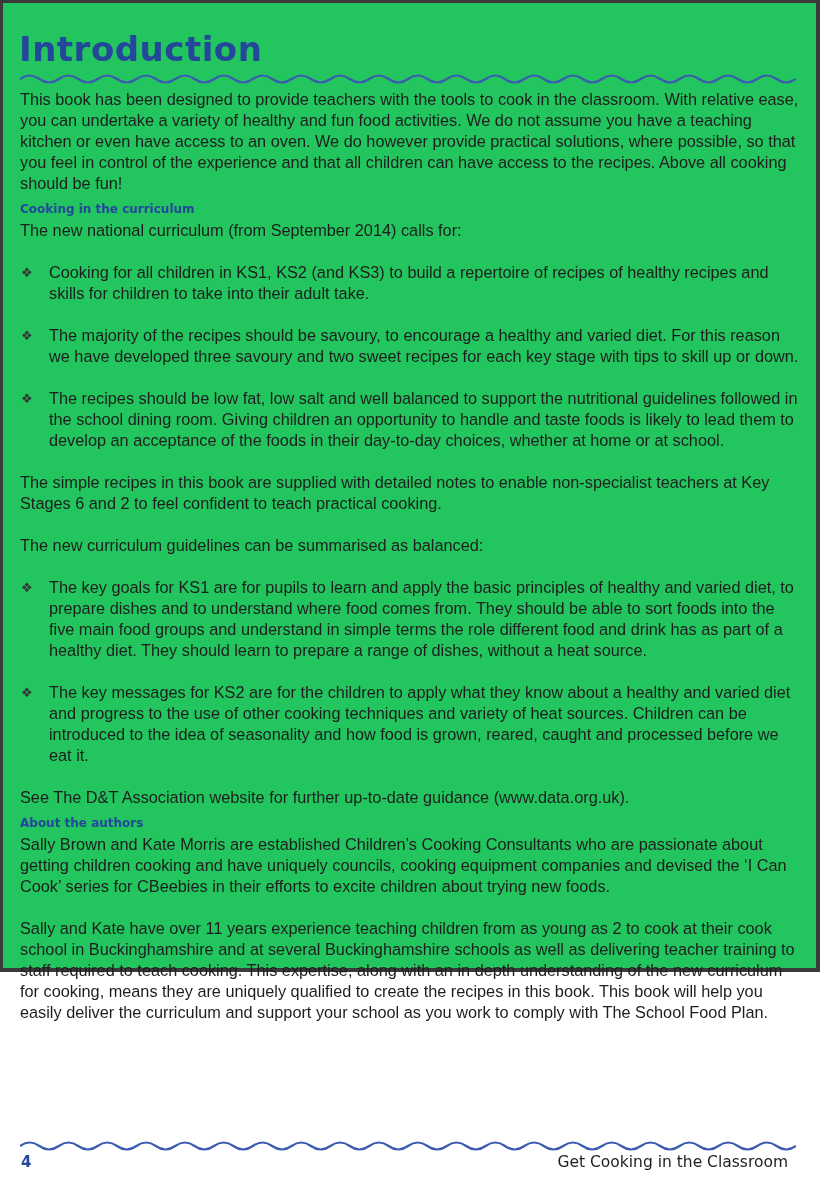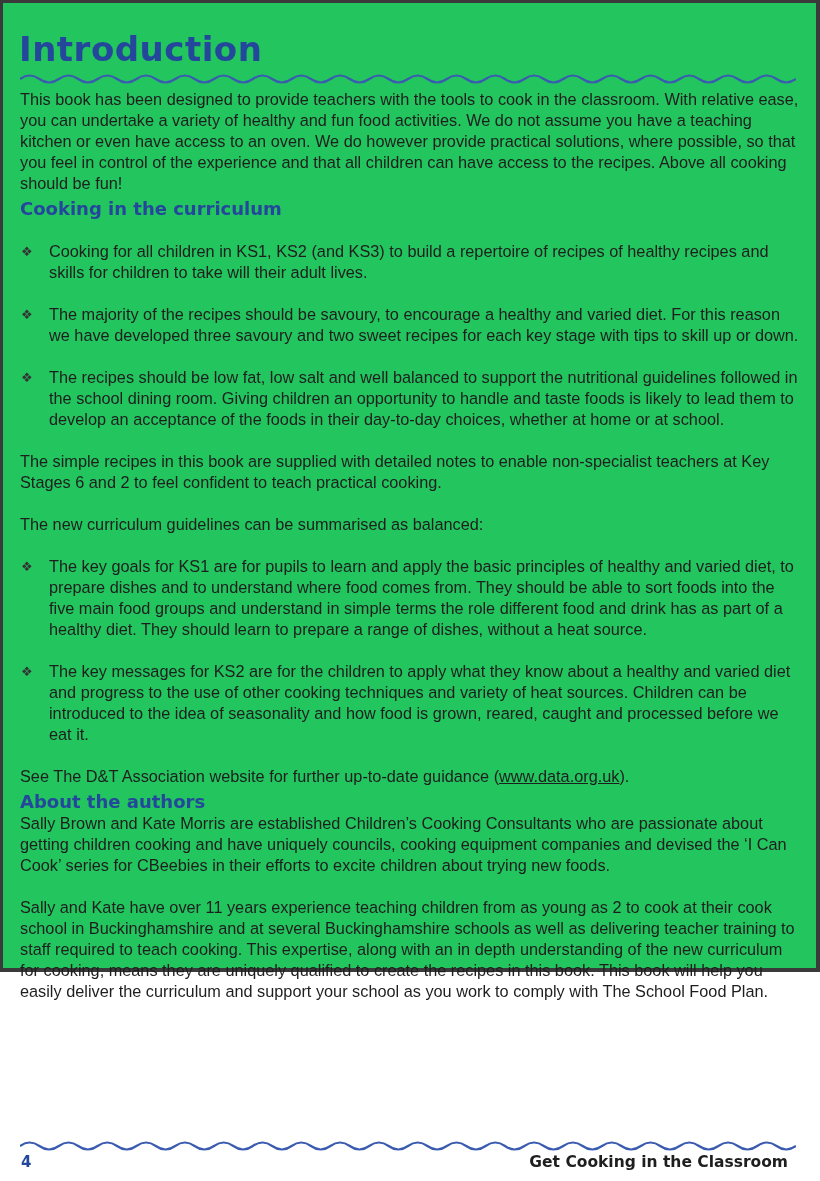--- a/index.html
+++ b/index.html
@@ -16,61 +16,62 @@
   }
   .wave { position: absolute; left: 17px; width: 776px; height: 12px; }
   .wave-top { top: 70px; }
   .wave-bottom { top: 1137px; }
   .content {
     position: absolute; left: 17px; top: 86px; width: 780px;
     font-family: "Liberation Sans", sans-serif; font-size: 16.3px; line-height: 21px; color: #1e1e1e;
   }
   .content p { margin: 0; }
   .h2 {
-    font-family: "DejaVu Sans", sans-serif; font-weight: bold; font-size: 18px;
+    font-family: "DejaVu Sans", sans-serif; font-weight: bold; font-size: 12px;
     color: #24479c; line-height: 22px; margin: 4px 0 0 0;
   }
   .gap { height: 21px; }
   ul.bullets { list-style: none; margin: 0; padding: 0; }
   ul.bullets li { position: relative; padding-left: 29px; }
   ul.bullets li .bullet {
     position: absolute; left: 1px; top: 0; font-family: "DejaVu Sans", sans-serif;
     font-size: 13px; color: #333;
   }
-  a.link { color: #1e1e1e; text-decoration: underline; }
+  a.link { color: #1e1e1e; }
   .footer-num {
     position: absolute; left: 18px; top: 1150px;
     font-family: "DejaVu Sans", sans-serif; font-weight: bold; font-size: 15px; color: #24479c;
   }
   .footer-title {
     position: absolute; right: 28px; top: 1150px;
-    font-family: "DejaVu Sans", sans-serif; font-weight: bold; font-size: 15.5px; color: #1e1e1e;
+    font-family: "DejaVu Sans", sans-serif; font-weight: normal; font-size: 15.5px; color: #1e1e1e;
   }
 </style>
 </head>
 <body>
 
 <div class="page">
 
   <h1 class="title">Introduction</h1>
 
   <svg class="wave wave-top" viewBox="0 0 776 12" preserveAspectRatio="none">
     <path d="M0 6 q 9.7 -7 19.4 0 t 19.4 0 t 19.4 0 t 19.4 0 t 19.4 0 t 19.4 0 t 19.4 0 t 19.4 0 t 19.4 0 t 19.4 0 t 19.4 0 t 19.4 0 t 19.4 0 t 19.4 0 t 19.4 0 t 19.4 0 t 19.4 0 t 19.4 0 t 19.4 0 t 19.4 0 t 19.4 0 t 19.4 0 t 19.4 0 t 19.4 0 t 19.4 0 t 19.4 0 t 19.4 0 t 19.4 0 t 19.4 0 t 19.4 0 t 19.4 0 t 19.4 0 t 19.4 0 t 19.4 0 t 19.4 0 t 19.4 0 t 19.4 0 t 19.4 0 t 19.4 0 t 19.4 0" fill="none" stroke="#3a5bb0" stroke-width="2.2"></path>
   </svg>
 
   <div class="content">
     <p>This book has been designed to provide teachers with the tools to cook in the classroom. With relative ease, you can undertake a variety of healthy and fun food activities. We do not assume you have a teaching kitchen or even have access to an oven. We do however provide practical solutions, where possible, so that you feel in control of the experience and that all children can have access to the recipes. Above all cooking should be fun!</p>
 
     <div class="h2">Cooking in the curriculum</div>
+    <p>The new national curriculum (from September 2014) calls for:</p>
     <div class="gap"></div>
 
     <ul class="bullets">
       <li>
         <span class="bullet">❖</span>
-        <span>Cooking for all children in KS1, KS2 (and KS3) to build a repertoire of recipes of healthy recipes and skills for children to take will their adult lives.</span>
+        <span>Cooking for all children in KS1, KS2 (and KS3) to build a repertoire of recipes of healthy recipes and skills for children to take into their adult take.</span>
       </li>
       <li class="gap-li" style="height:21px"></li>
       <li>
         <span class="bullet">❖</span>
         <span>The majority of the recipes should be savoury, to encourage a healthy and varied diet. For this reason we have developed three savoury and two sweet recipes for each key stage with tips to skill up or down.</span>
       </li>
       <li style="height:21px"></li>
       <li>
         <span class="bullet">❖</span>
         <span>The recipes should be low fat, low salt and well balanced to support the nutritional guidelines followed in the school dining room. Giving children an opportunity to handle and taste foods is likely to lead them to develop an acceptance of the foods in their day-to-day choices, whether at home or at school.</span>

